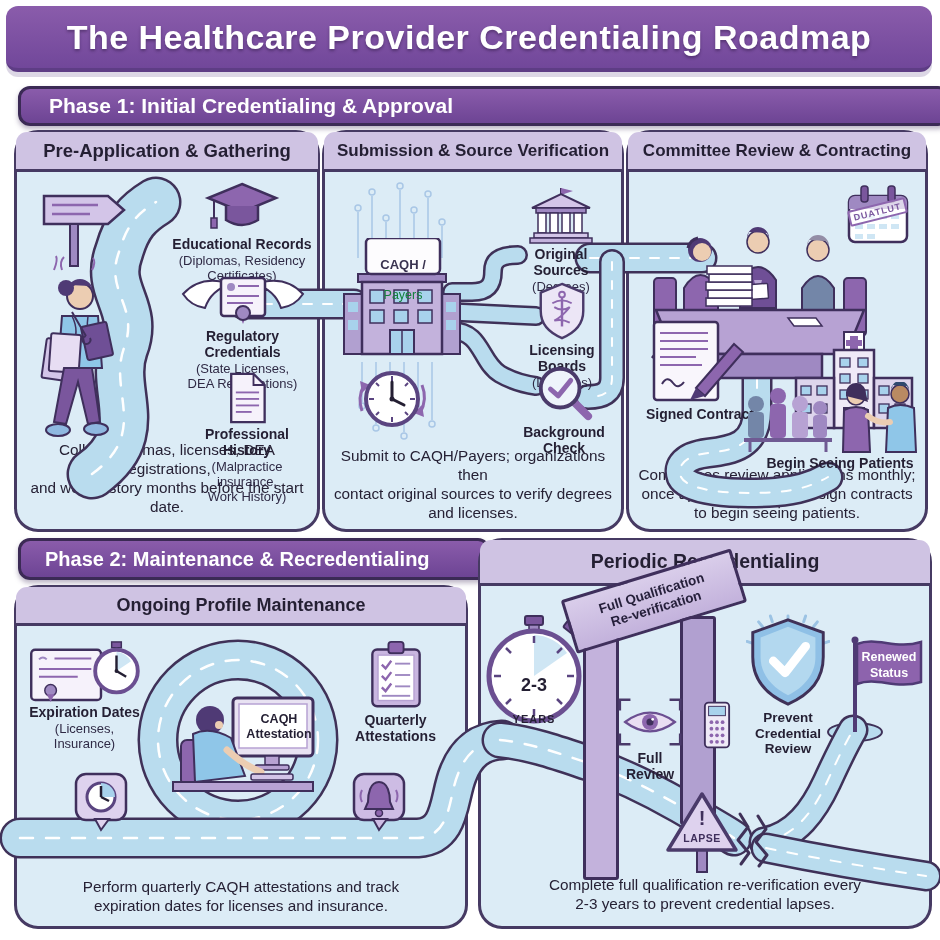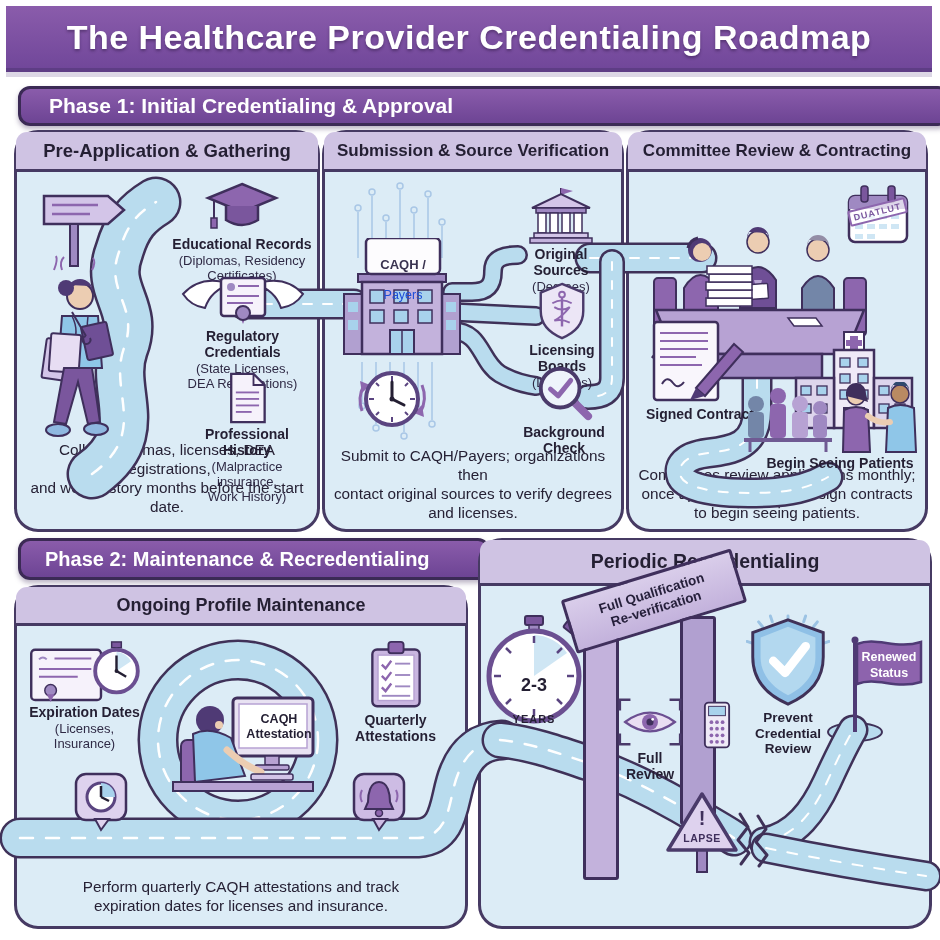--- a/index.html
+++ b/index.html
@@ -1,21 +1,21 @@
 <!DOCTYPE html>
 <html><head>
 <meta charset="utf-8">
 <style>
   html,body{margin:0;padding:0;background:#ffffff;}
   .canvas{position:relative;width:940px;height:940px;background:#ffffff;
           font-family:"Liberation Sans",sans-serif;overflow:hidden;}
 
   
   .banner-title{position:absolute;left:6px;top:6px;width:926px;height:62px;
-    background:linear-gradient(#8a5cab,#71479a);border-radius:0;
+    background:linear-gradient(#8a5cab,#71479a);border-radius:12px;
     border-bottom:4px solid #5e3d85;display:flex;align-items:center;justify-content:center;
     box-shadow:0 5px 0 rgba(130,110,160,.28);}
   .banner-title .t{font-size:34px;font-weight:bold;color:#fff;letter-spacing:.5px;
     text-shadow:0 2px 3px rgba(40,20,60,.45);}
   .phase-banner{position:absolute;background:linear-gradient(#8a5cab,#6d4494);
     border:3px solid #3b2a55;border-radius:12px;display:flex;align-items:center;
     color:#fff;font-weight:bold;box-shadow:0 3px 5px rgba(60,40,90,.35);z-index:1;}
   #phase1-banner{left:18px;top:86px;width:898px;height:34px;font-size:21px;padding-left:28px;}
   #phase2-banner{left:18px;top:538px;width:442px;height:36px;font-size:20px;padding-left:24px;}
 
@@ -43,21 +43,21 @@
   #panel-recred .caption{bottom:12px;}
 
   
   .roads{position:absolute;left:0;top:0;z-index:2;pointer-events:none;}
   .layer{position:absolute;left:0;top:0;width:940px;height:940px;z-index:3;pointer-events:none;}
   .wrap{position:absolute;display:flex;flex-direction:column;align-items:center;gap:2px;}
   .lbl{font-weight:bold;font-size:14px;color:#241f33;text-align:center;line-height:1.15;white-space:pre-line;}
   .sub{font-size:13px;color:#2f2a45;text-align:center;line-height:1.14;white-space:pre-line;}
   .ov{position:absolute;text-align:center;white-space:pre-line;}
   .sign-ov{font-size:13px;font-weight:bold;color:#3a3350;line-height:1.15;}
-  .sign-ov .s2{font-weight:normal;color:#1d4ed8;font-size:12.5px;}
+  .sign-ov .s2{font-weight:normal;color:#15803d;font-size:12.5px;}
   .stamp-ov{transform:rotate(-14deg);font-size:9px;font-weight:bold;color:#7a569d;
     border:2px solid #8d66ae;border-radius:2px;background:rgba(255,255,255,.65);
     padding:1px 3px;letter-spacing:1px;}
   .mon-ov{font-size:12.5px;font-weight:bold;color:#241f33;line-height:1.2;}
   .sw1{font-size:18px;font-weight:bold;color:#241f33;line-height:1;}
   .sw2{font-size:11px;font-weight:bold;color:#241f33;letter-spacing:1px;line-height:1.3;}
   .flag-ov{font-size:12.5px;font-weight:bold;color:#fff;line-height:1.25;}
   .bang-ov{font-size:20px;font-weight:bold;color:#3f2f5c;line-height:1;}
   .lapse-ov{font-size:10.5px;font-weight:bold;color:#3f2f5c;letter-spacing:.5px;}
   .gate-beam{position:absolute;left:577px;top:598px;width:172px;height:50px;
@@ -103,20 +103,22 @@
 once approved, providers sign contracts
 to begin seeing patients.</div>
   </div>
   <div class="panel" id="panel-main">
     <div class="panel-header">Ongoing Profile Maintenance</div>
     <div class="caption">Perform quarterly CAQH attestations and track
 expiration dates for licenses and insurance.</div>
   </div>
   <div class="panel" id="panel-recred">
     <div class="panel-header">Periodic Recredentialing</div>
+    <div class="caption">Complete full qualification re-verification every
+2-3 years to prevent credential lapses.</div>
   </div>
 
   <svg class="roads" width="940" height="940" viewBox="0 0 940 940">
     <defs>
       <path id="p1road" d="M92,474 C150,432 108,392 124,348 C140,306 104,292 119,252 C127,224 138,213 156,202"></path>
       <path id="certroad" d="M243,304 L354,304"></path>
       <path id="b1" d="M452,292 L472,292 C489,292 493,284 493,271 C493,259 502,255 518,255"></path>
       <path id="b2" d="M452,312 L536,316"></path>
       <path id="b3" d="M452,331 C482,331 480,362 500,374 C512,381 522,384 536,386"></path>
       <path id="b4" d="M590,258 L702,258"></path>

